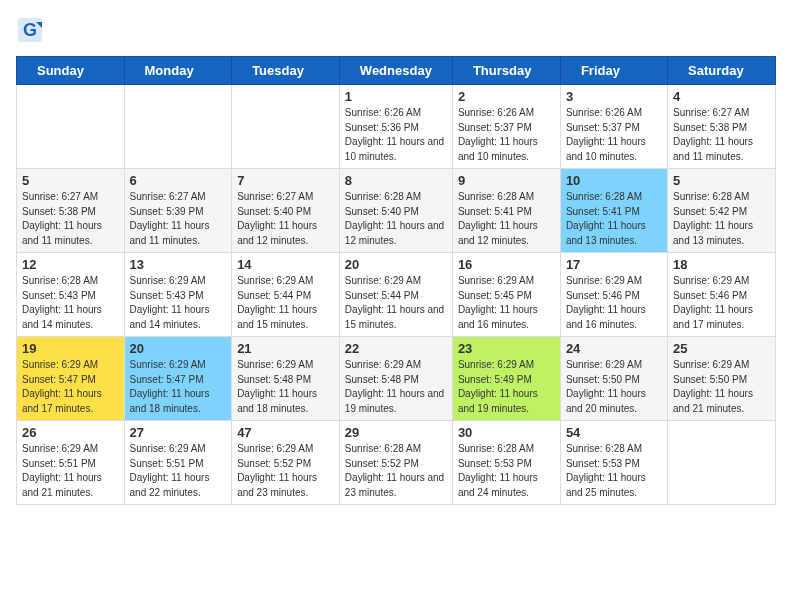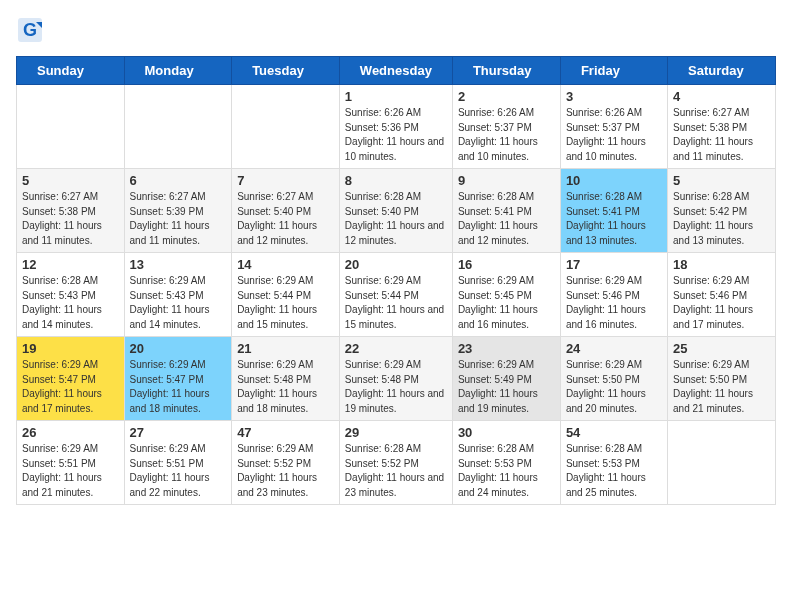--- a/index.html
+++ b/index.html
@@ -211,21 +211,21 @@
           <div class="day-info">Sunrise: 6:29 AM<br>Sunset: 5:47 PM<br>Daylight: 11 hours and 18 minutes.</div>
         </td>
         <td style="background: rgb(245, 245, 245);">
           <span class="day-number">21</span>
           <div class="day-info">Sunrise: 6:29 AM<br>Sunset: 5:48 PM<br>Daylight: 11 hours and 18 minutes.</div>
         </td>
         <td style="background: rgb(245, 245, 245);">
           <span class="day-number">22</span>
           <div class="day-info">Sunrise: 6:29 AM<br>Sunset: 5:48 PM<br>Daylight: 11 hours and 19 minutes.</div>
         </td>
-        <td style="background: #e5e5e5;">
+        <td style="background: #bef264;">
           <span class="day-number">23</span>
           <div class="day-info">Sunrise: 6:29 AM<br>Sunset: 5:49 PM<br>Daylight: 11 hours and 19 minutes.</div>
         </td>
         <td style="background: rgb(245, 245, 245); margin-left: 44px;">
           <span class="day-number">24</span>
           <div class="day-info">Sunrise: 6:29 AM<br>Sunset: 5:50 PM<br>Daylight: 11 hours and 20 minutes.</div>
         </td>
         <td style="background: rgb(245, 245, 245); margin-left: 24px;">
           <span class="day-number">25</span>
           <div class="day-info">Sunrise: 6:29 AM<br>Sunset: 5:50 PM<br>Daylight: 11 hours and 21 minutes.</div>

